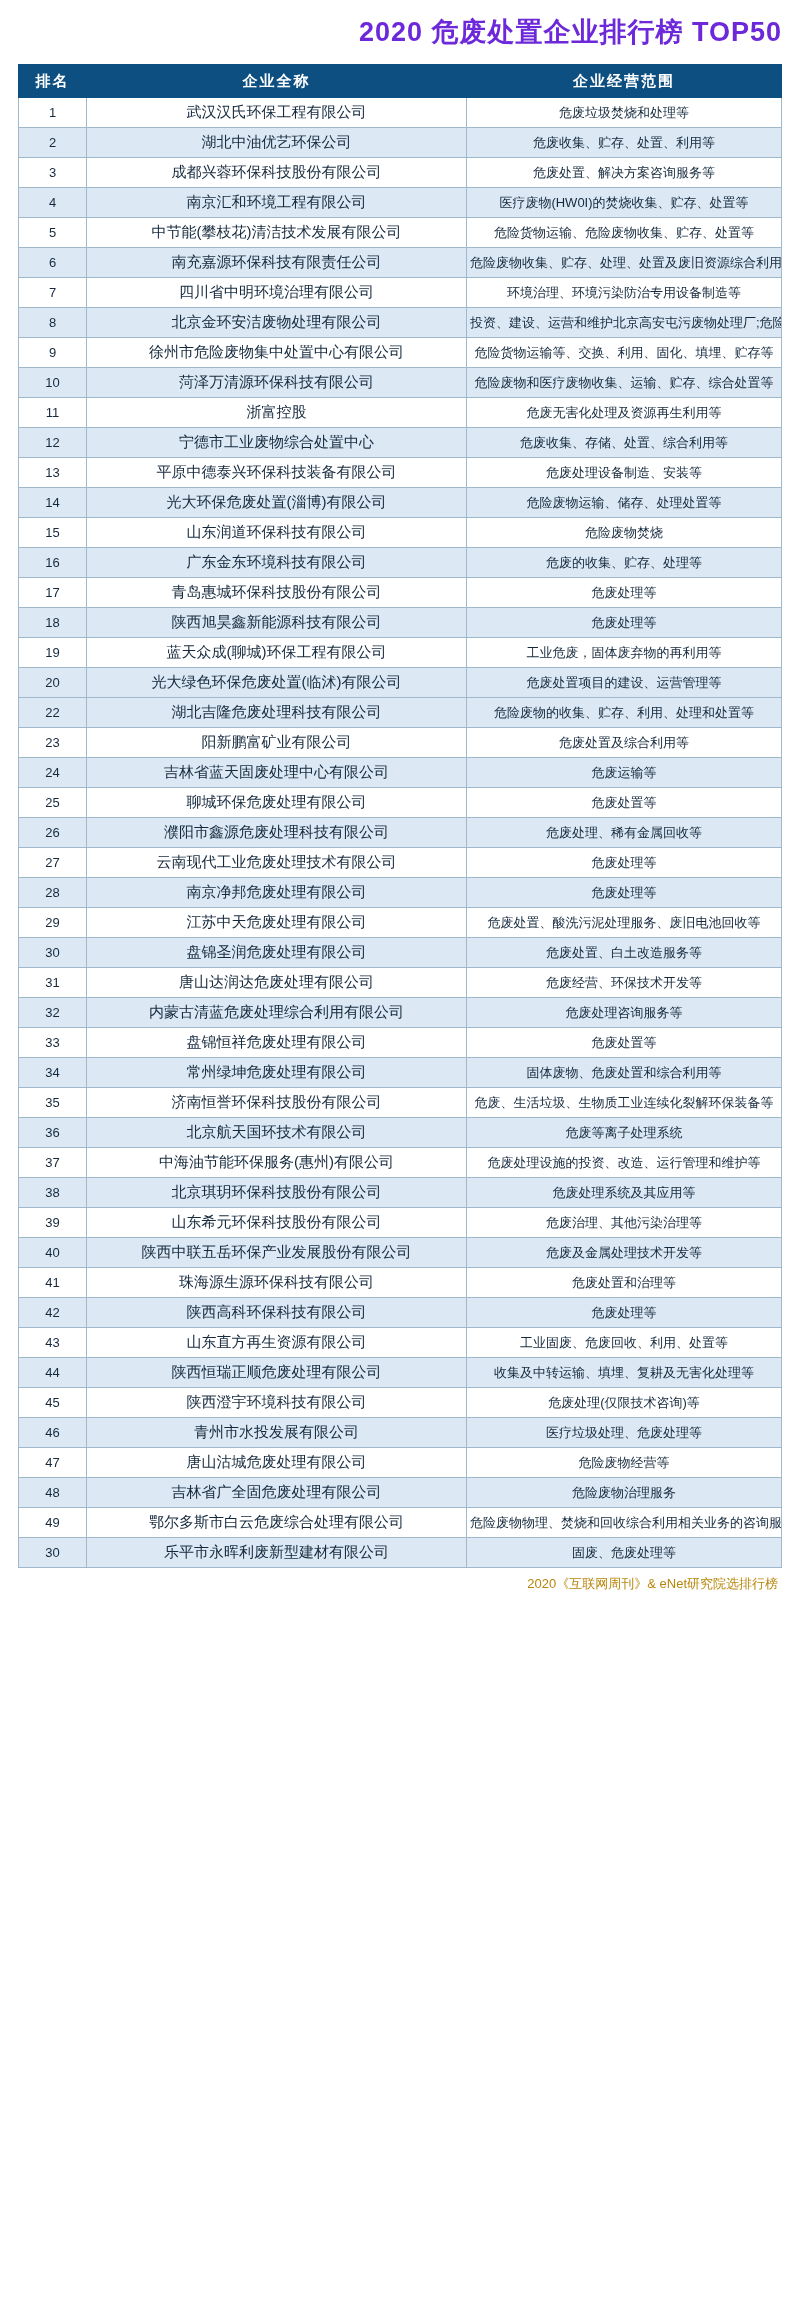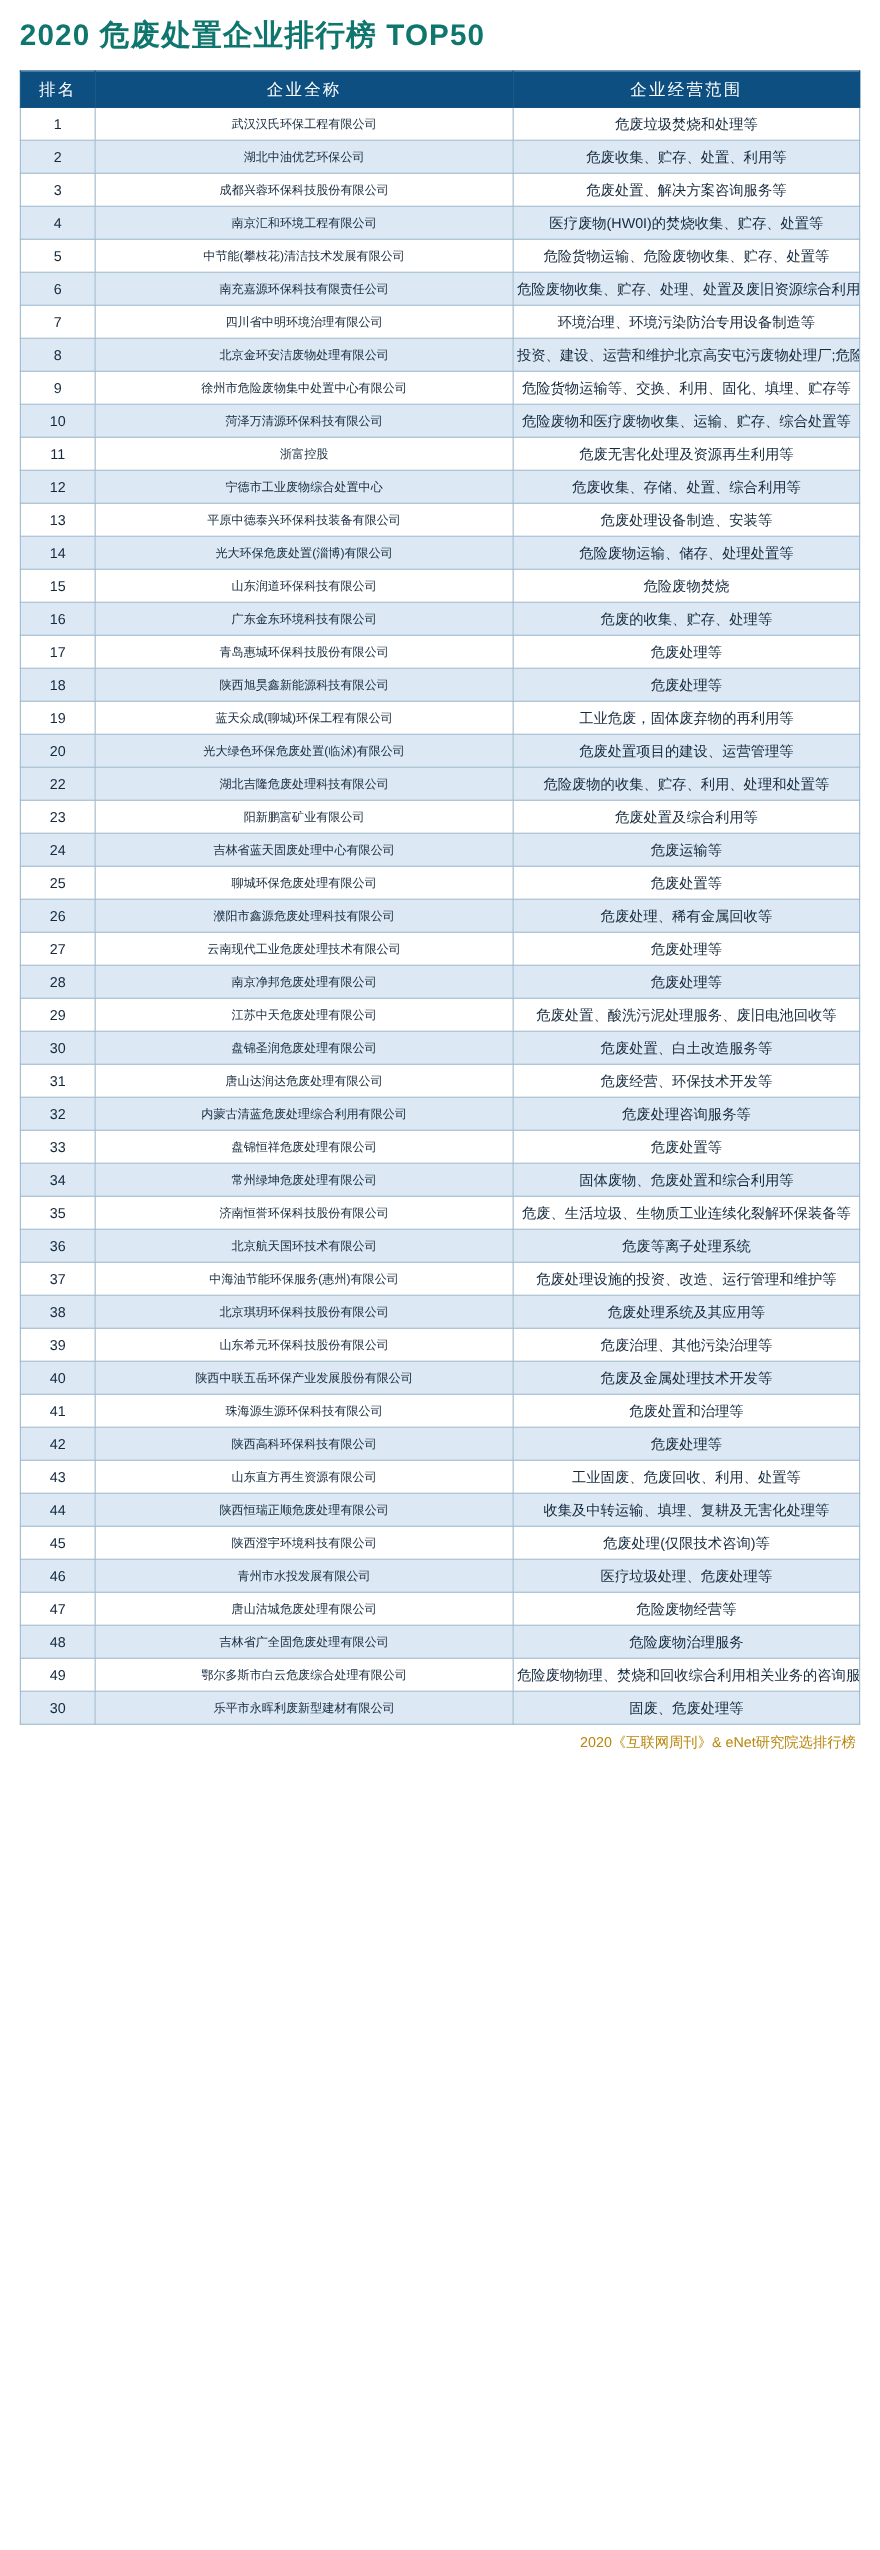--- a/index.html
+++ b/index.html
@@ -12,41 +12,41 @@
     font-family: "Liberation Sans", "DejaVu Sans", sans-serif;
     color: #1a1a1a;
   }
   .page {
     width: 800px;
     box-sizing: border-box;
     padding: 0 18px 8px 18px;
     background: #ffffff;
   }
   .title {
-    text-align: left;
+    text-align: right;
     font-size: 27px;
     font-weight: bold;
     letter-spacing: 1px;
     padding: 14px 0 14px 0;
-    color: #0f766e;
+    color: #6d28d9;
   }
   table.rank {
     width: 100%;
     border-collapse: collapse;
     table-layout: fixed;
   }
   table.rank col.c-rank { width: 68px; }
   table.rank col.c-name { width: 380px; }
   table.rank col.c-scope { width: auto; }
 
   table.rank th {
     background: #0c4f80;
     color: #ffffff;
     font-size: 15px;
-    font-weight: normal;
+    font-weight: bold;
     letter-spacing: 2px;
     height: 30px;
     border: 1px solid #0c4f80;
     text-align: center;
     vertical-align: middle;
   }
   table.rank td {
     border: 1px solid #9fb8cc;
     text-align: center;
     vertical-align: middle;
@@ -55,21 +55,21 @@
     color: #15293d;
     padding: 1px 3px;
     overflow: hidden;
     white-space: nowrap;
   }
   table.rank td.rank-cell {
     font-size: 13px;
     color: #15293d;
   }
   table.rank td.name-cell {
-    font-size: 11px;
+    font-size: 15px;
   }
   table.rank td.scope-cell {
     font-size: 13px;
   }
   tr.alt td {
     background: #dce9f5;
   }
   tr.plain td {
     background: #ffffff;
   }

